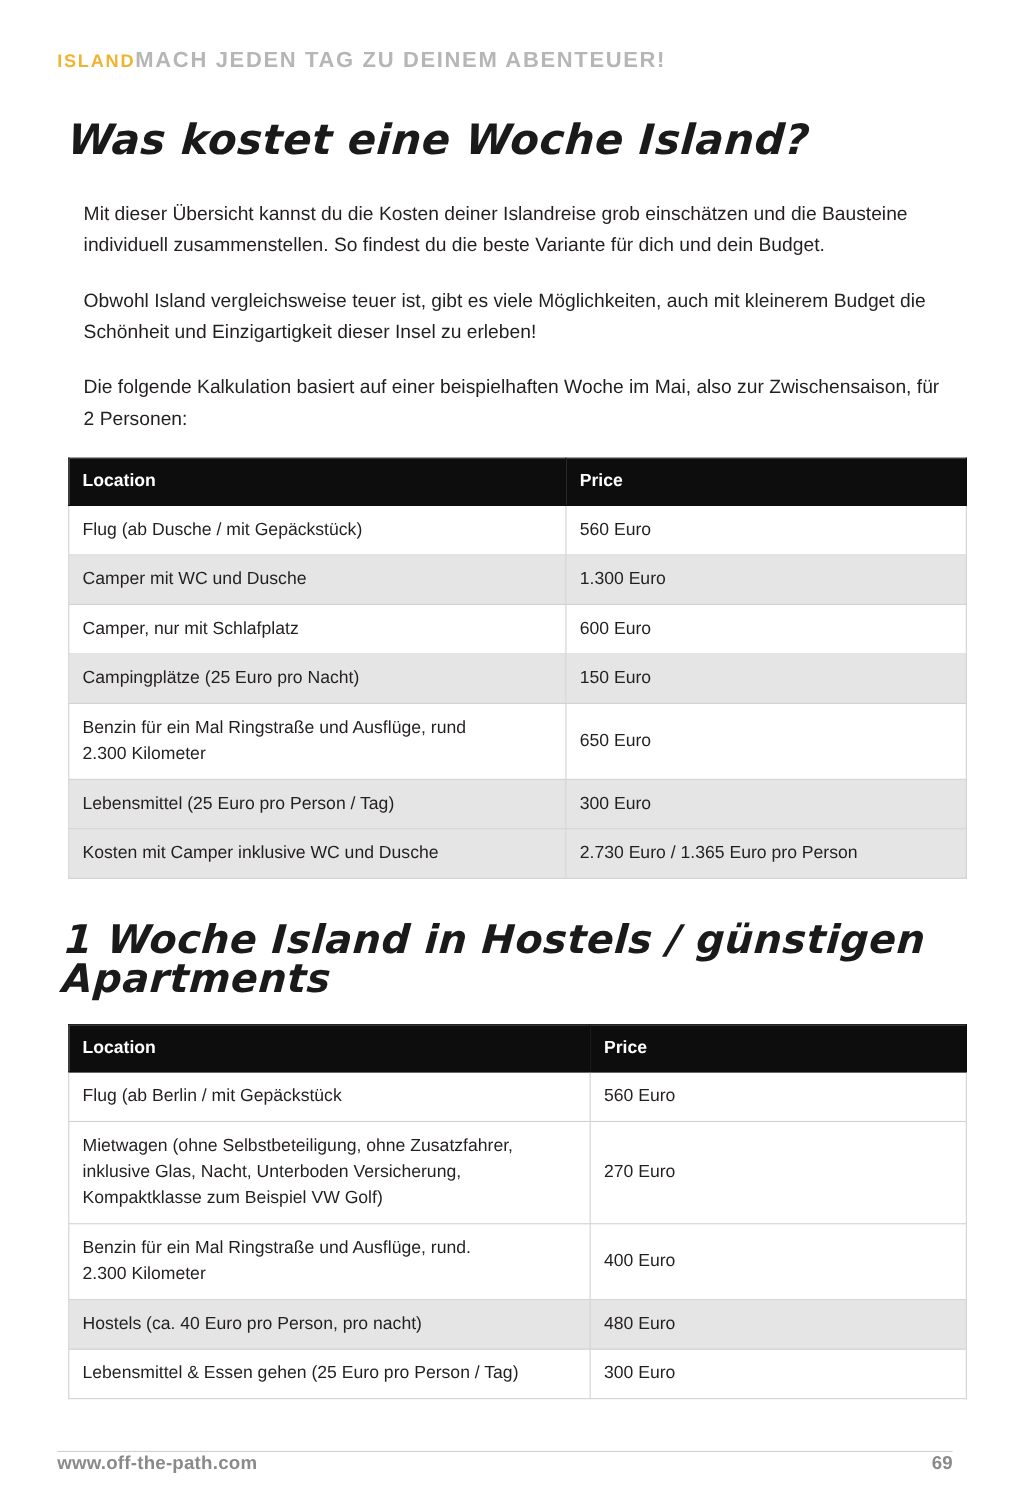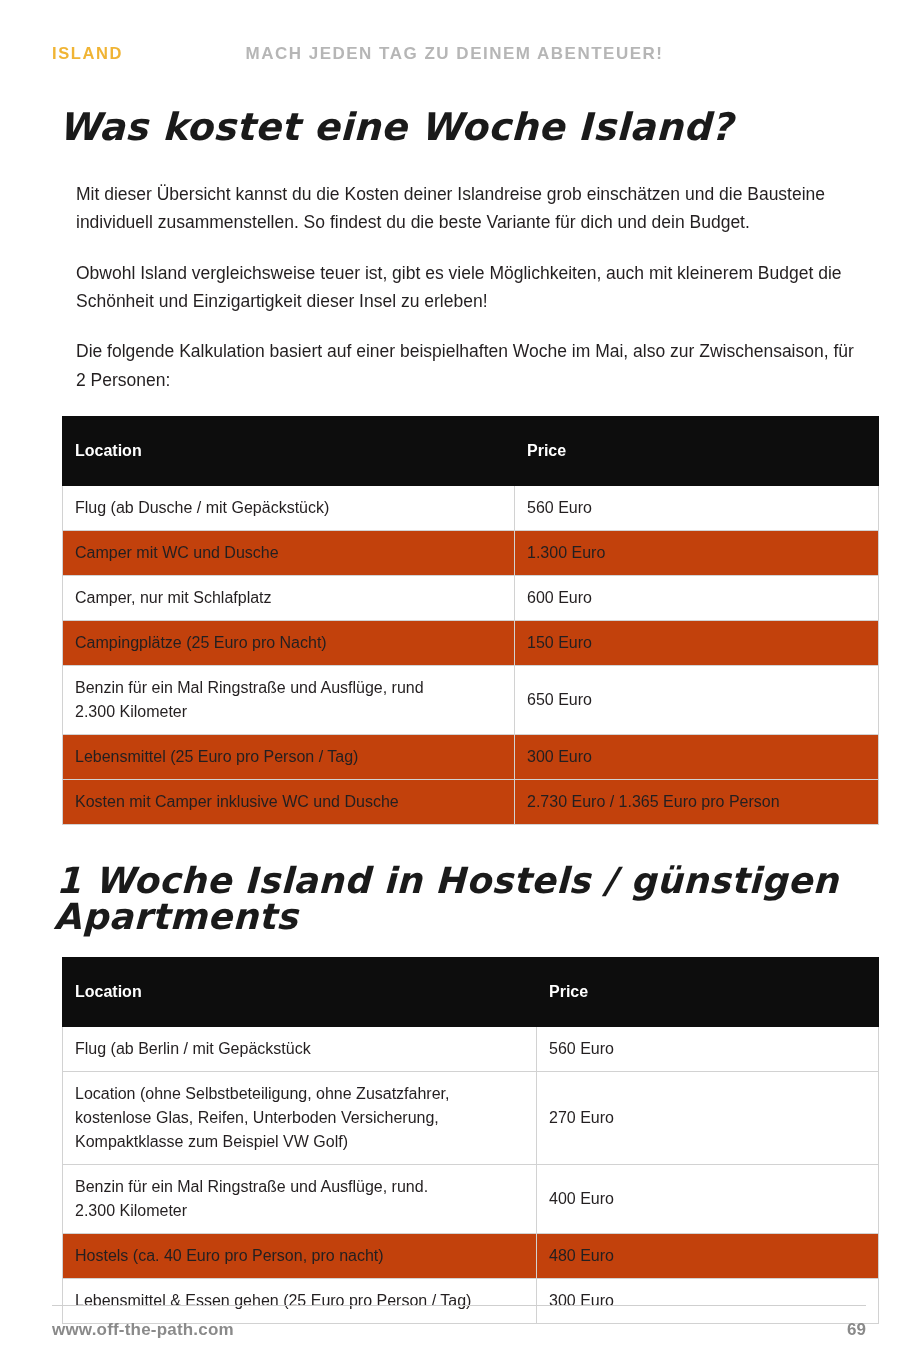--- a/index.html
+++ b/index.html
@@ -31,22 +31,22 @@
     height: 34px;
   }
   .header-brand {
     font-size: 16.5px;
     letter-spacing: 1.6px;
     font-weight: bold;
     color: #f0b434;
   }
   .header-tagline {
     flex: 1;
-    text-align: center;
-    font-size: 17px;
+    text-align: left;
+    font-size: 20px;
     letter-spacing: 1.5px;
     font-weight: bold;
     color: #b6b6b6;
     padding-right: 80px;
   }
 
   
   .script-heading {
     font-family: "DejaVu Sans", sans-serif;
     font-weight: bold;
@@ -84,32 +84,32 @@
     margin: 22px 0 0 10px;
     table-layout: fixed;
     font-size: 16px;
   }
   table.cost-table th {
     background: #0d0d0d;
     color: #ffffff;
     text-align: left;
     font-weight: bold;
     font-size: 16px;
-    padding: 25px 12px;
+    padding: 12px 12px;
     border: 1px solid #0d0d0d;
   }
   table.cost-table td {
     border: 1px solid #d2d2d2;
     padding: 10px 12px;
     vertical-align: middle;
     color: #231f20;
     line-height: 1.5;
   }
   table.cost-table tr.shaded td {
-    background: #c2410c;
+    background: #e5e5e5;
   }
   table.cost-table tr.plain td {
     background: #ffffff;
   }
   .tall td {
     padding-top: 14px;
     padding-bottom: 14px;
   }
   .col-loc-1 { width: 452px; }
   .col-price-1 { width: 364px; }
@@ -123,21 +123,20 @@
     margin-top: 0;
   }
 
   
   .footer {
     position: absolute;
     left: 52px;
     right: 52px;
     bottom: 28px;
     border-top: 1px solid #cfcfcf;
-    padding-top: 14px;
     display: flex;
     align-items: center;
     justify-content: space-between;
   }
   .footer-url {
     font-size: 17px;
     font-weight: bold;
     color: #8a8a8a;
     letter-spacing: 0.2px;
   }
@@ -224,22 +223,22 @@
         <th>Price</th>
       </tr>
     </thead>
     <tbody>
       <tr class="plain">
         <td>Flug (ab Berlin / mit Gepäckstück</td>
         <td>560 Euro</td>
       </tr>
       <tr class="plain tall">
         <td class="cell-multiline">
-          <span>Location (ohne Selbstbeteiligung, ohne Zusatzfahrer,</span>
-          <span>kostenlose Glas, Reifen, Unterboden Versicherung,</span>
+          <span>Mietwagen (ohne Selbstbeteiligung, ohne Zusatzfahrer,</span>
+          <span>inklusive Glas, Nacht, Unterboden Versicherung,</span>
           <span>Kompaktklasse zum Beispiel VW Golf)</span>
         </td>
         <td>270 Euro</td>
       </tr>
       <tr class="plain tall">
         <td class="cell-multiline">
           <span>Benzin für ein Mal Ringstraße und Ausflüge, rund.</span>
           <span>2.300 Kilometer</span>
         </td>
         <td>400 Euro</td>

